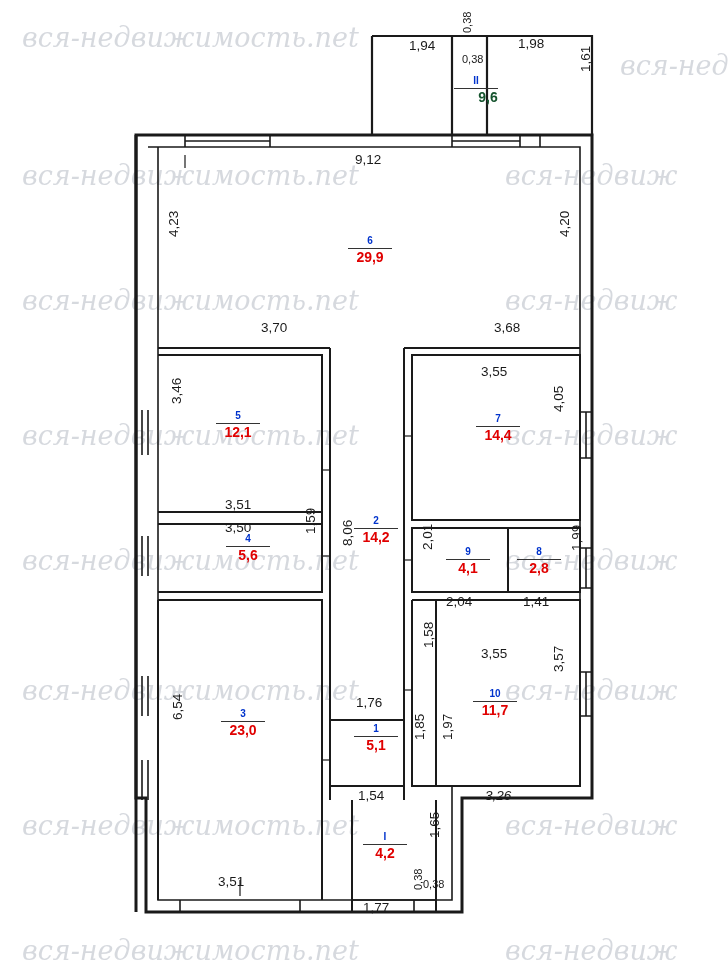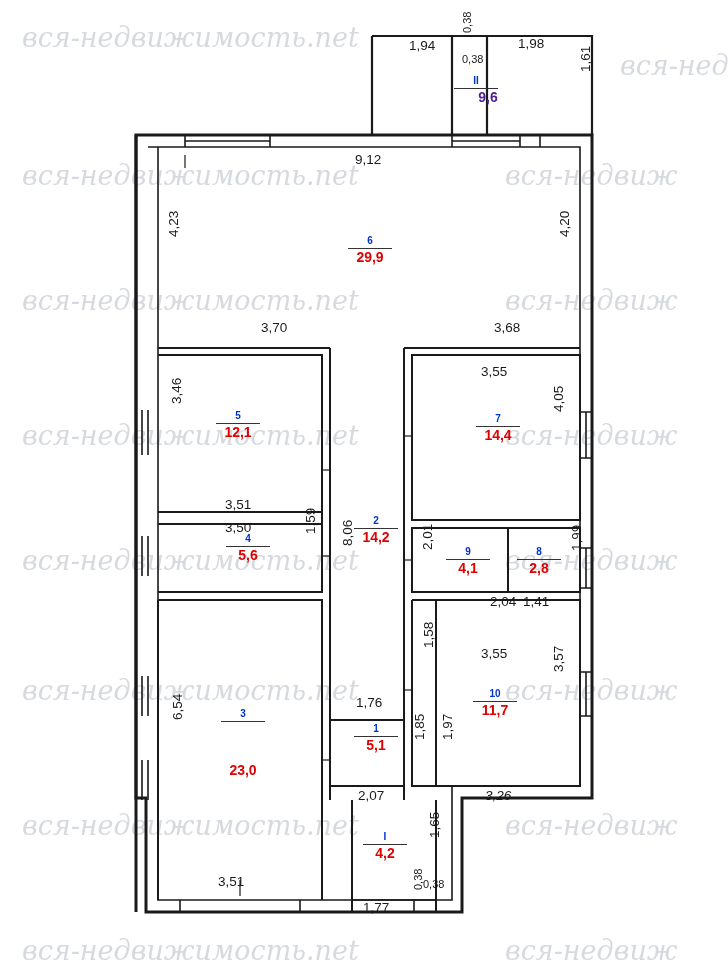--- a/index.html
+++ b/index.html
@@ -175,30 +175,30 @@
       <div class="lbl dim" style="left: 494px; top: 320px; color: rgb(26, 26, 26);">3,68</div>
       <div class="lbl dim" style="left: 481px; top: 364px; color: rgb(26, 26, 26);">3,55</div>
       <div class="lbl dim vert" style="left: 169px; top: 404px; color: rgb(26, 26, 26);">3,46</div>
       <div class="lbl dim vert" style="left: 551px; top: 412px; color: rgb(26, 26, 26);">4,05</div>
       <div class="lbl dim" style="left: 225px; top: 497px; color: rgb(26, 26, 26);">3,51</div>
       <div class="lbl dim" style="left: 225px; top: 520px; color: rgb(26, 26, 26);">3,50</div>
       <div class="lbl dim vert" style="left: 303px; top: 534px; color: rgb(26, 26, 26);">1,59</div>
       <div class="lbl dim vert" style="left: 340px; top: 546px; color: rgb(26, 26, 26);">8,06</div>
       <div class="lbl dim vert" style="left: 420px; top: 550px; color: rgb(26, 26, 26);">2,01</div>
       <div class="lbl dim vert" style="left: 569px; top: 551px; color: rgb(26, 26, 26);">1,99</div>
-      <div class="lbl dim" style="left: 446px; top: 594px; color: rgb(26, 26, 26); margin-left: 44px;">2,04</div>
+      <div class="lbl dim" style="left: 446px; top: 594px; color: rgb(26, 26, 26);">2,04</div>
       <div class="lbl dim" style="left: 523px; top: 594px; color: rgb(26, 26, 26);">1,41</div>
       <div class="lbl dim" style="left: 481px; top: 646px; color: rgb(26, 26, 26);">3,55</div>
       <div class="lbl dim vert" style="left: 421px; top: 648px; color: rgb(26, 26, 26);">1,58</div>
       <div class="lbl dim" style="left: 356px; top: 695px; color: rgb(26, 26, 26); text-align: center;">1,76</div>
       <div class="lbl dim vert" style="left: 551px; top: 672px; color: rgb(26, 26, 26);">3,57</div>
       <div class="lbl dim vert" style="left: 170px; top: 720px; color: rgb(26, 26, 26);">6,54</div>
       <div class="lbl dim vert" style="left: 412px; top: 740px; color: rgb(26, 26, 26);">1,85</div>
       <div class="lbl dim vert" style="left: 440px; top: 740px; color: rgb(26, 26, 26);">1,97</div>
-      <div class="lbl dim" style="left: 358px; top: 788px; color: rgb(26, 26, 26);">2,07</div>
+      <div class="lbl dim" style="left: 358px; top: 788px; color: rgb(26, 26, 26);">1,54</div>
       <div class="lbl dim" style="left: 485px; top: 788px; color: rgb(26, 26, 26); font-style: italic;">3,26</div>
       <div class="lbl dim vert" style="left: 427px; top: 838px; color: rgb(26, 26, 26);">1,65</div>
       <div class="lbl dim" style="left: 218px; top: 874px; color: rgb(26, 26, 26);">3,51</div>
       <div class="lbl dim" style="left: 363px; top: 900px; color: rgb(26, 26, 26);">1,77</div>
       <div class="lbl dim vert small" style="left: 412px; top: 890px; color: rgb(26, 26, 26);">0,38</div>
       <div class="lbl dim small" style="left: 423px; top: 878px; color: rgb(26, 26, 26);">0,38</div>
     </div>
   <div id="room-layer">
       <div class="lbl room" style="left: 348px; top: 236px; width: 44px;">
         <span class="num" style="color: rgb(0, 51, 204);">6</span>
@@ -207,21 +207,21 @@
       <div class="lbl room" style="left: 216px; top: 411px; width: 44px;">
         <span class="num" style="color: rgb(0, 51, 204);">5</span>
         <span class="area" style="color: rgb(224, 0, 0);">12,1</span>
       </div>
       <div class="lbl room" style="left: 226px; top: 534px; width: 44px;">
         <span class="num" style="color: rgb(0, 51, 204);">4</span>
         <span class="area" style="color: rgb(224, 0, 0);">5,6</span>
       </div>
       <div class="lbl room" style="left: 221px; top: 709px; width: 44px;">
         <span class="num" style="color: rgb(0, 51, 204);">3</span>
-        <span class="area" style="color: rgb(224, 0, 0); margin-top: 40px;">23,0</span>
+        <span class="area" style="color: rgb(224, 0, 0);">23,0</span>
       </div>
       <div class="lbl room" style="left: 354px; top: 724px; width: 44px;">
         <span class="num" style="color: rgb(0, 51, 204);">1</span>
         <span class="area" style="color: rgb(224, 0, 0);">5,1</span>
       </div>
       <div class="lbl room" style="left: 354px; top: 516px; width: 44px;">
         <span class="num" style="color: rgb(0, 51, 204);">2</span>
         <span class="area" style="color: rgb(224, 0, 0);">14,2</span>
       </div>
       <div class="lbl room" style="left: 476px; top: 414px; width: 44px;">
@@ -235,21 +235,21 @@
       <div class="lbl room" style="left: 517px; top: 547px; width: 44px;">
         <span class="num" style="color: rgb(0, 51, 204);">8</span>
         <span class="area" style="color: rgb(224, 0, 0);">2,8</span>
       </div>
       <div class="lbl room" style="left: 473px; top: 689px; width: 44px;">
         <span class="num" style="color: rgb(0, 51, 204);">10</span>
         <span class="area" style="color: rgb(224, 0, 0);">11,7</span>
       </div>
       <div class="lbl room" style="left: 454px; top: 76px; width: 44px;">
         <span class="num" style="color: rgb(0, 51, 204);">II</span>
-        <span class="area" style="color: #4c1d95; padding-left: 24px;">9,6</span>
+        <span class="area" style="color: #14532d; padding-left: 24px;">9,6</span>
       </div>
       <div class="lbl room" style="left: 363px; top: 832px; width: 44px;">
         <span class="num" style="color: rgb(0, 51, 204);">I</span>
         <span class="area" style="color: rgb(224, 0, 0);">4,2</span>
       </div>
     </div>
 
 </div>
 
 </body></html>

